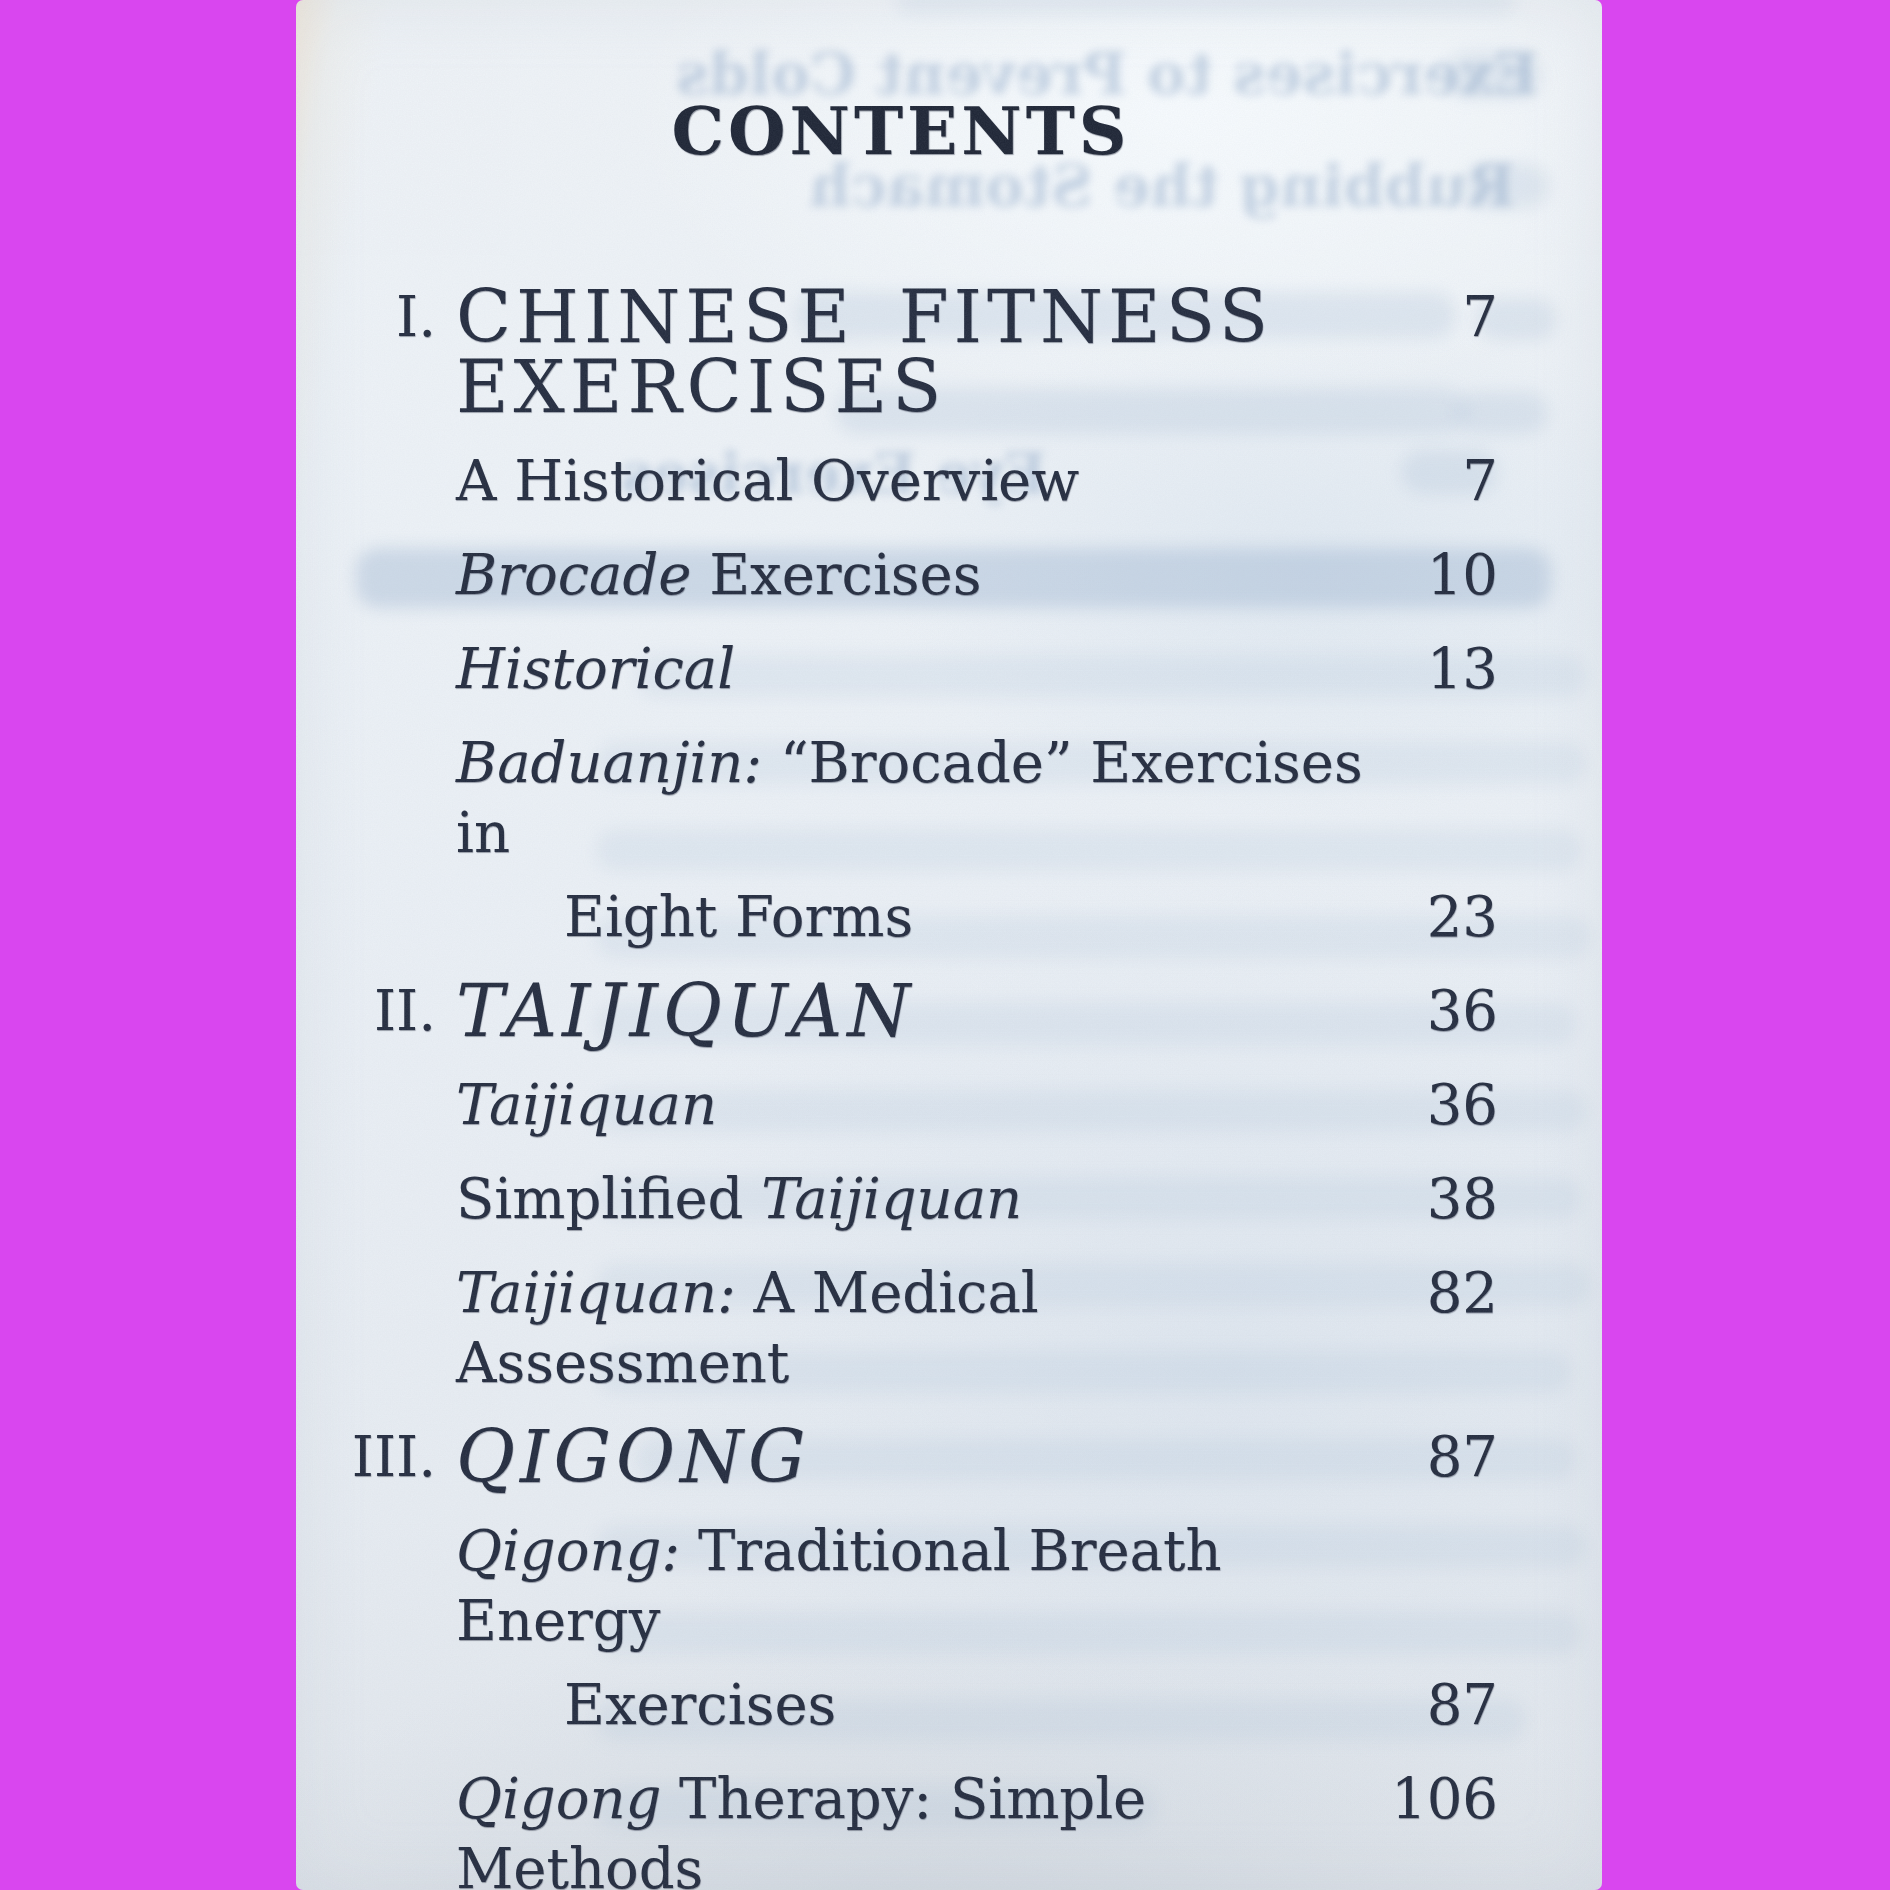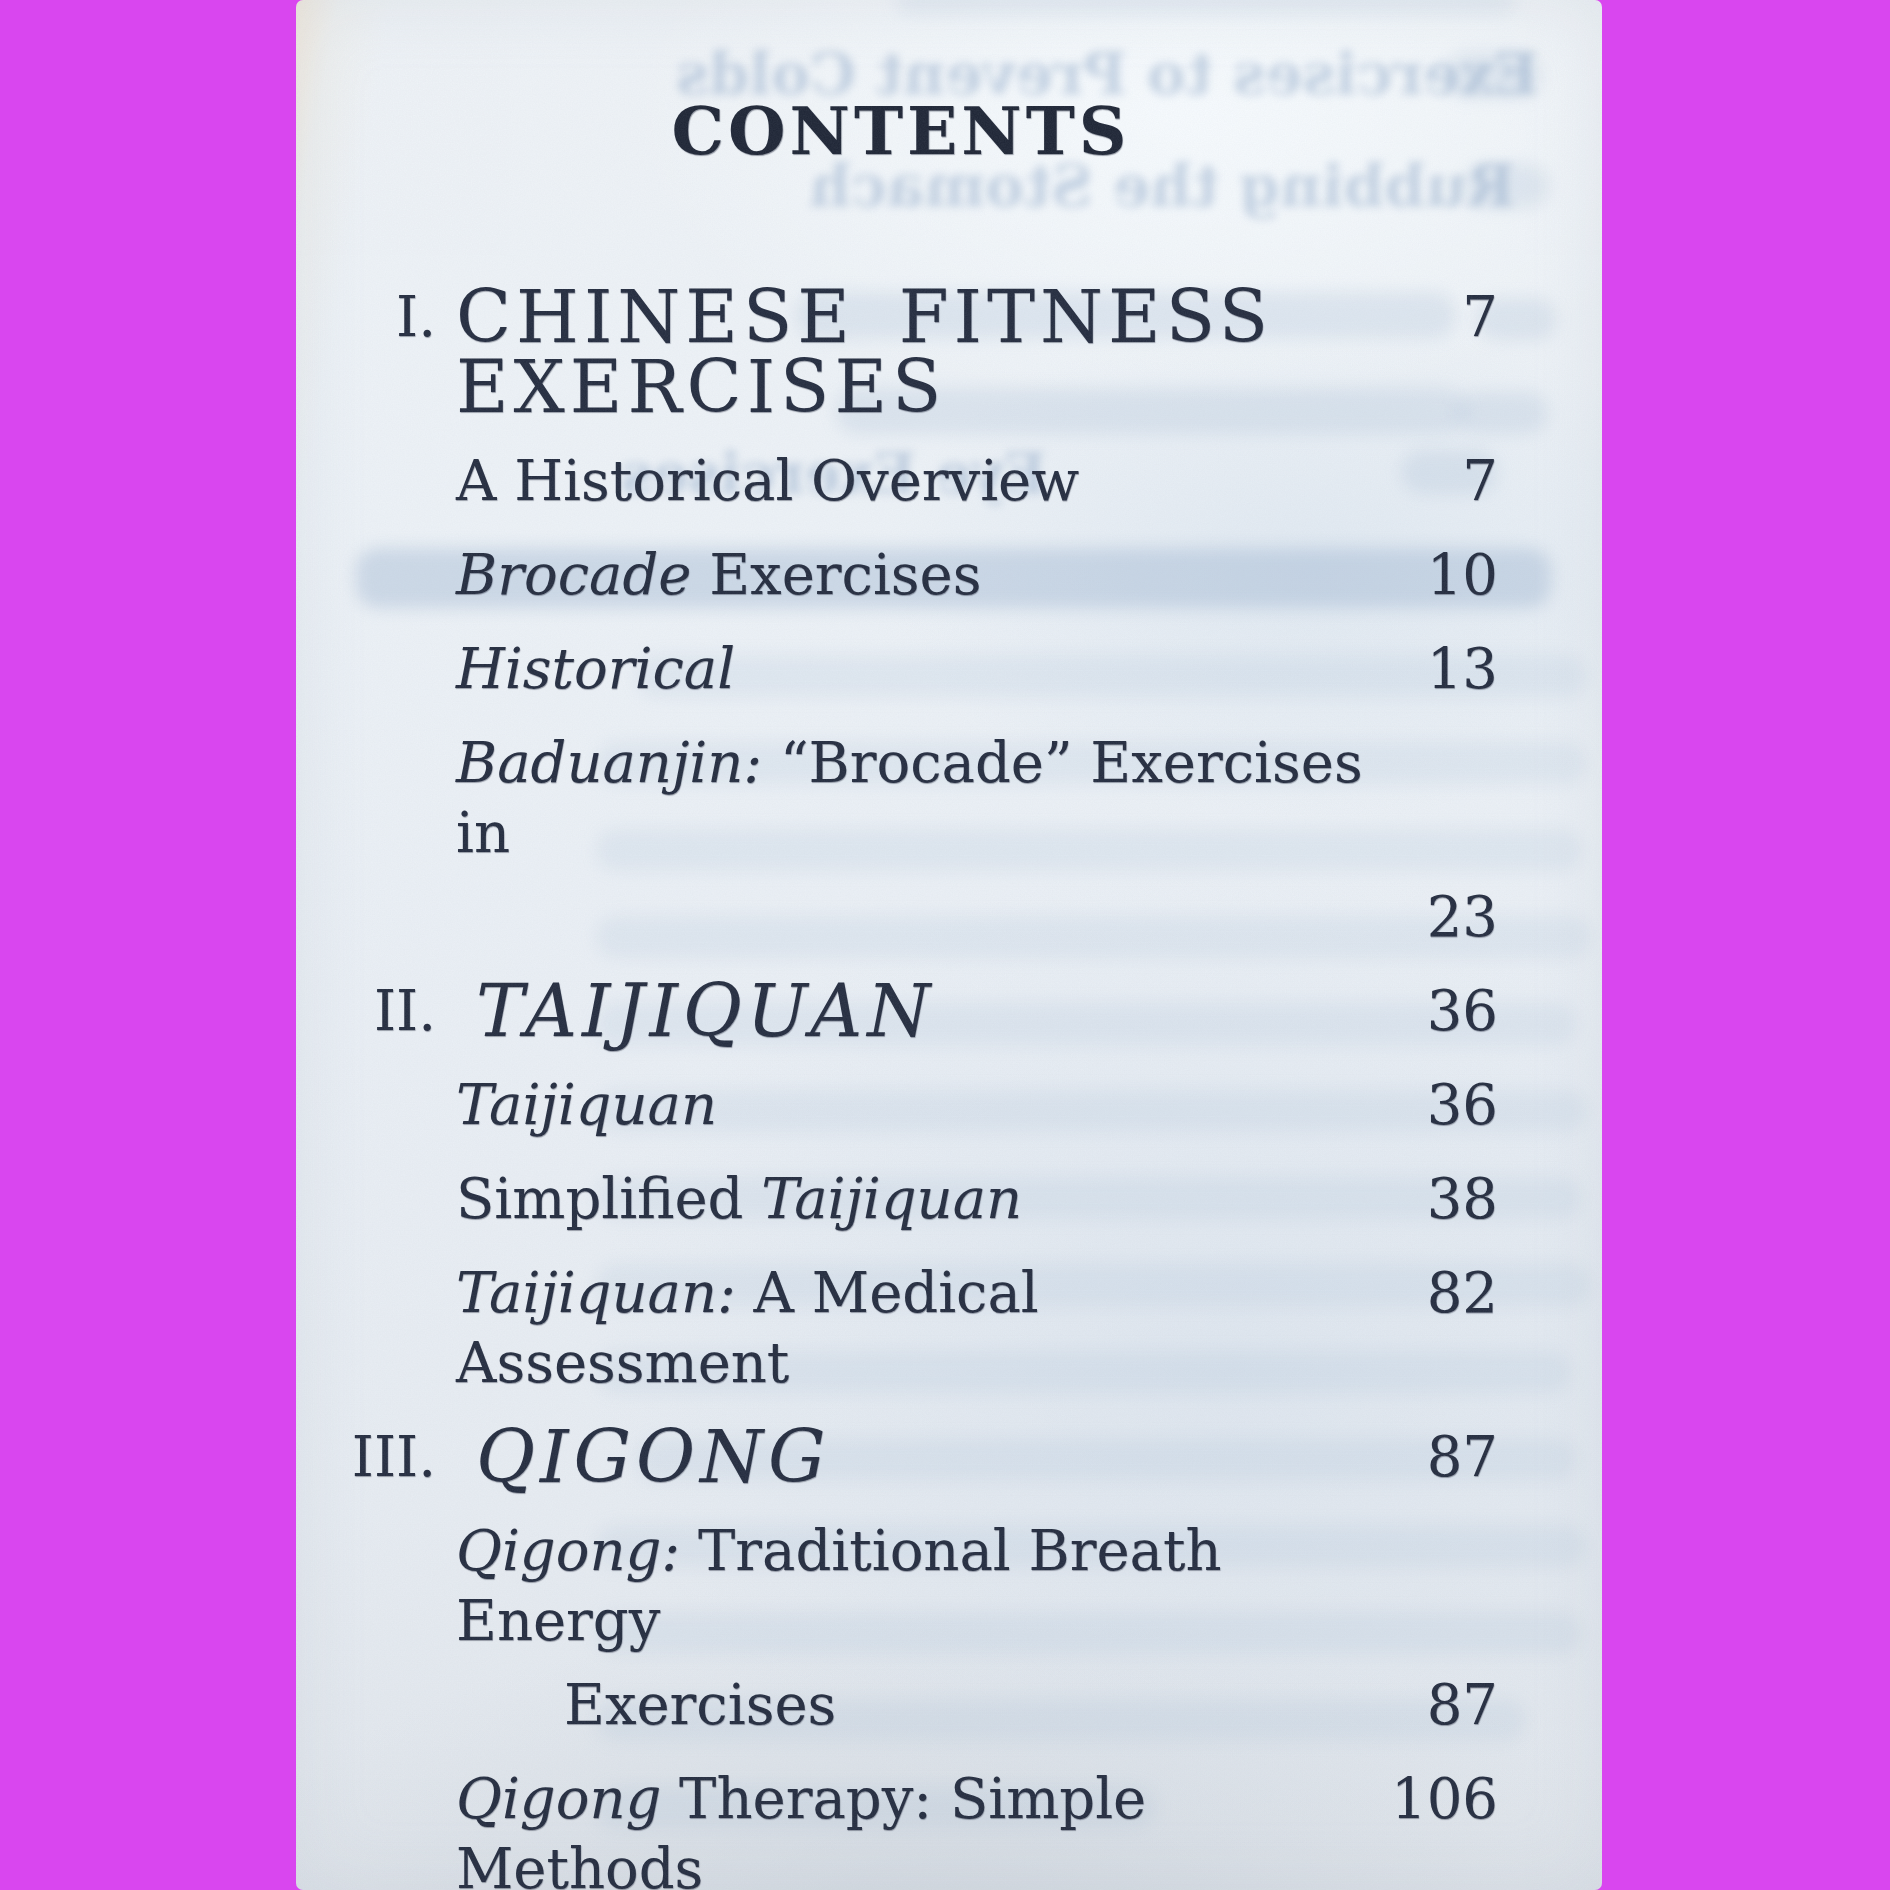--- a/index.html
+++ b/index.html
@@ -37,21 +37,21 @@
     text-shadow:.6px .8px 1px rgba(25,30,50,.45);}
   .rows{position:absolute;top:268px;left:0;width:100%;z-index:3;}
   .row{position:relative;min-height:70px;margin-bottom:24px;
     font-size:56px;line-height:70px;color:#232b3e;
     text-shadow:.5px .7px .9px rgba(25,30,50,.40);}
   .row .num{position:absolute;left:0;top:0;width:140px;text-align:right;}
   .row .content{display:block;margin-left:160px;margin-right:215px;}
   .row .pg{position:absolute;right:104px;top:0;width:160px;text-align:right;}
   .row.section .content, .row.section-italic .content{letter-spacing:5px;word-spacing:16px;font-size:72px;}
   .row.section{margin-top:14px;}
-  .row.section-italic{margin-top:14px;padding-left:20px;}
+  .row.section-italic{margin-top:14px;}
   .row.continuation{margin-top:-10px;}
   .row.continuation .content{margin-left:268px;}
   em{font-style:italic;}
 </style>
 </head>
 <body>
 
 <div class="canvas">
   <div class="page">
 
@@ -100,20 +100,21 @@
           <span class="pg">10</span>
         </div>
         <div class="row">
           <span class="content"><em>Historical</em></span>
           <span class="pg">13</span>
         </div>
         <div class="row">
           <span class="content"><em>Baduanjin:</em><span> “Brocade” Exercises in</span></span>
         </div>
         <div class="row continuation">
+          <span class="content"><span>Eight Forms</span></span>
           <span class="pg">23</span>
         </div>
         <div class="row section-italic">
           <span class="num">II.</span>
           <span class="content"><em>TAIJIQUAN</em></span>
           <span class="pg">36</span>
         </div>
         <div class="row">
           <span class="content"><em>Taijiquan</em></span>
           <span class="pg">36</span>

